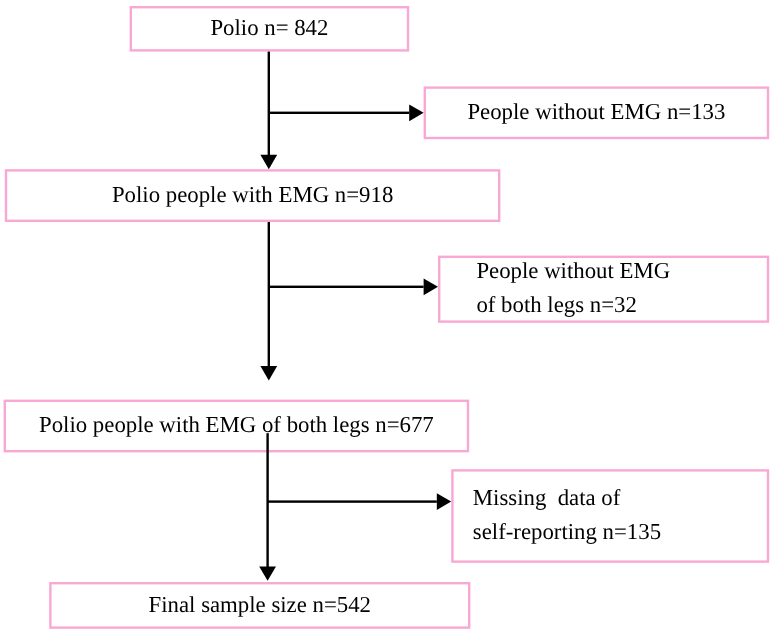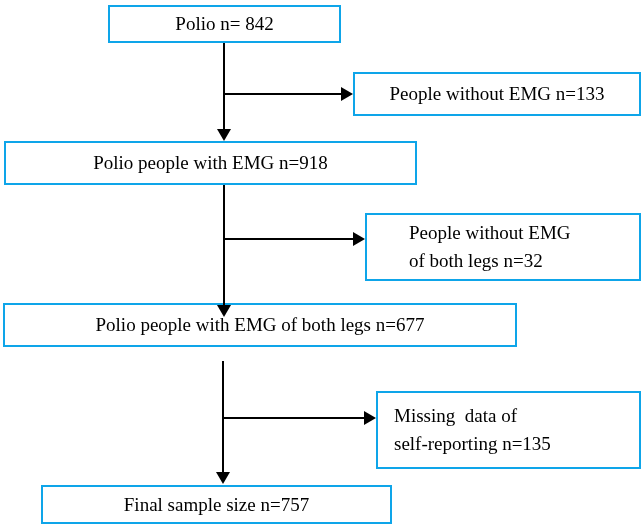--- a/index.html
+++ b/index.html
@@ -12,21 +12,21 @@
     width: 644px;
     height: 526px;
     background: #ffffff;
     font-family: "Liberation Serif", "DejaVu Serif", serif;
     color: #000000;
     overflow: hidden;
   }
   .box {
     position: absolute;
     box-sizing: border-box;
-    border: 2px solid #0ea5e9;
+    border: 2px solid #f9a8d4;
     background: #ffffff;
     font-size: 19px;
     line-height: 1.45;
     display: flex;
     flex-direction: column;
     justify-content: center;
     white-space: pre-wrap;
   }
   .box.center { align-items: center; text-align: center; }
   .box.left   { align-items: flex-start; text-align: left; }
@@ -53,27 +53,27 @@
 </style>
 </head>
 <body>
 
 <div class="canvas">
 
   <div class="box center" style="left:108px; top:5px;  width:233px; height:38px;">Polio n= 842</div>
 
   <div class="box center" style="left:4px;  top:141px; width:413px; height:44px;">Polio people with EMG n=918</div>
 
-  <div class="box center" style="left:3px;  top:303px; width:514px; height:44px;">Polio people with EMG of both legs n=677</div>
+  <div class="box center" style="left:3px;  top:333px; width:388px; height:44px;">Polio people with EMG of both legs n=677</div>
 
-  <div class="box center" style="left:41px; top:485px; width:351px; height:39px;">Final sample size n=757</div>
+  <div class="box center" style="left:41px; top:485px; width:351px; height:39px;">Final sample size n=542</div>
 
   <div class="box center" style="left:353px; top:72px;  width:288px; height:44px;">People without EMG n=133</div>
 
-  <div class="box left" style="left:365px; top:213px; width:276px; height:68px; padding-left:42px;">People without EMG
+  <div class="box left" style="left:365px; top:213px; width:276px; height:56px; padding-left:30px;">People without EMG
 of both legs n=32</div>
 
   <div class="box left" style="left:376px; top:391px; width:265px; height:78px; padding-left:16px;">Missing  data of
 self-reporting n=135</div>
 
   <div class="vline" style="left:223px; top:43px; height:87px;"></div>
   <div class="arrow-down" style="left:217px; top:129px;"></div>
 
   <div class="hline" style="left:224px; top:93px; width:117px;"></div>
   <div class="arrow-right" style="left:341px; top:87px;"></div>

